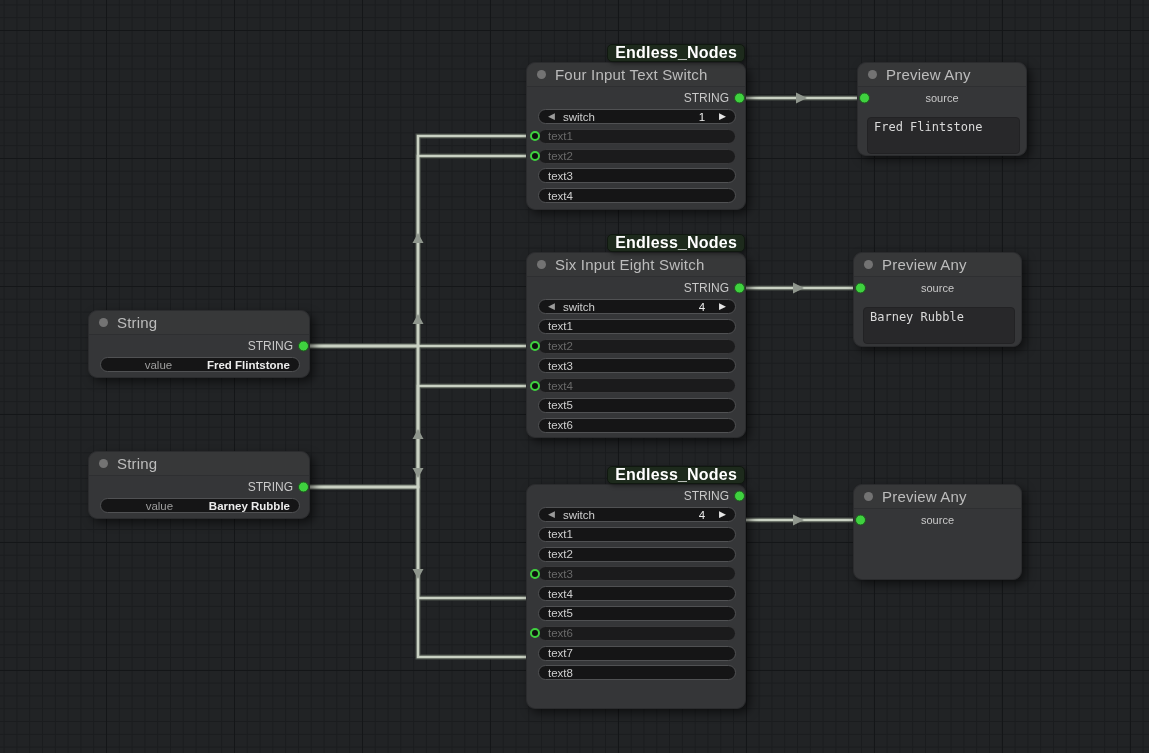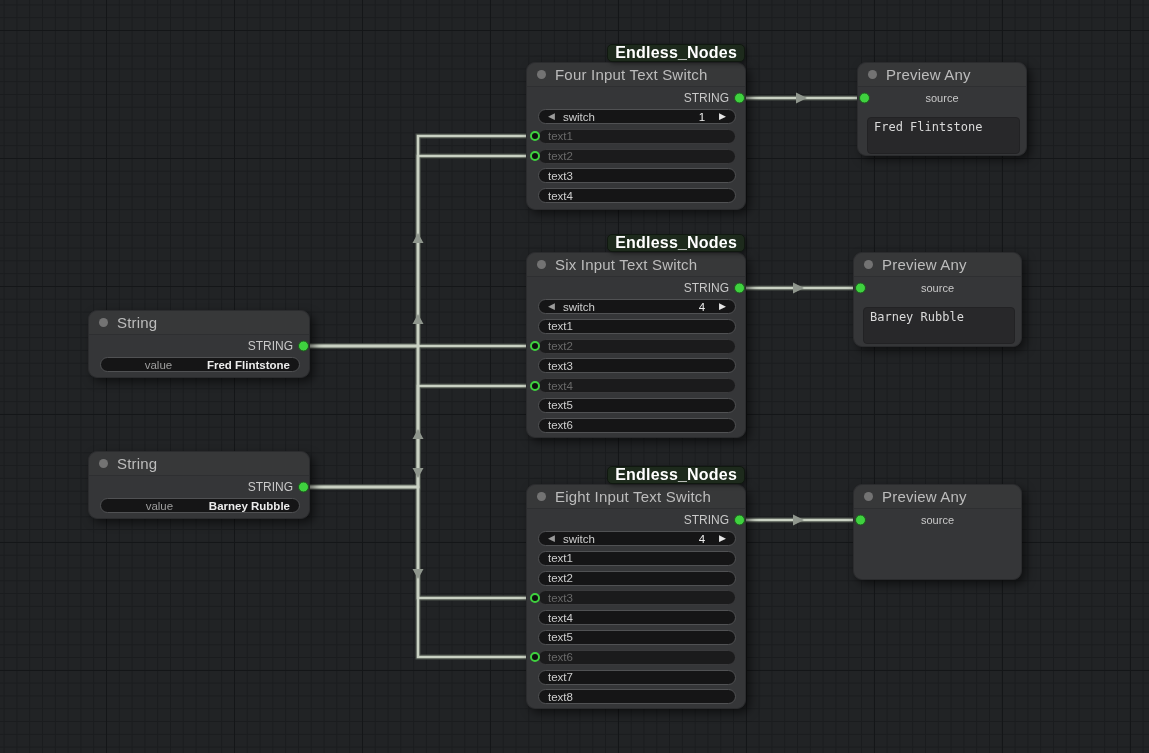--- a/index.html
+++ b/index.html
@@ -167,21 +167,21 @@
   </div>
   <div class="widget">
     <span>text4</span>
   </div>
 </div>
 
 <div class="node" style="left:526px;top:252px;width:220px;height:186px;">
   <div class="badge">Endless_Nodes</div>
   <div class="node-title">
     <span class="collapse-dot"></span>
-    <span>Six Input Text Switch</span>
+    <span>Six Input Eight Switch</span>
   </div>
   <div class="slot-row out">
     <span>STRING</span>
     <span class="slot-dot right"></span>
   </div>
   <div class="widget switch">
     <span class="arrow prev">◀</span>
     <span class="sw-label">switch</span>
     <span class="sw-value">4</span>
     <span class="arrow next">▶</span>
@@ -203,24 +203,20 @@
   <div class="widget">
     <span>text5</span>
   </div>
   <div class="widget">
     <span>text6</span>
   </div>
 </div>
 
 <div class="node" style="left:526px;top:484px;width:220px;height:225px;">
   <div class="badge">Endless_Nodes</div>
-  <div class="node-title">
-    <span class="collapse-dot"></span>
-    <span>Eight Input Text Switch</span>
-  </div>
   <div class="slot-row out">
     <span>STRING</span>
     <span class="slot-dot right"></span>
   </div>
   <div class="widget switch">
     <span class="arrow prev">◀</span>
     <span class="sw-label">switch</span>
     <span class="sw-value">4</span>
     <span class="arrow next">▶</span>
   </div>

